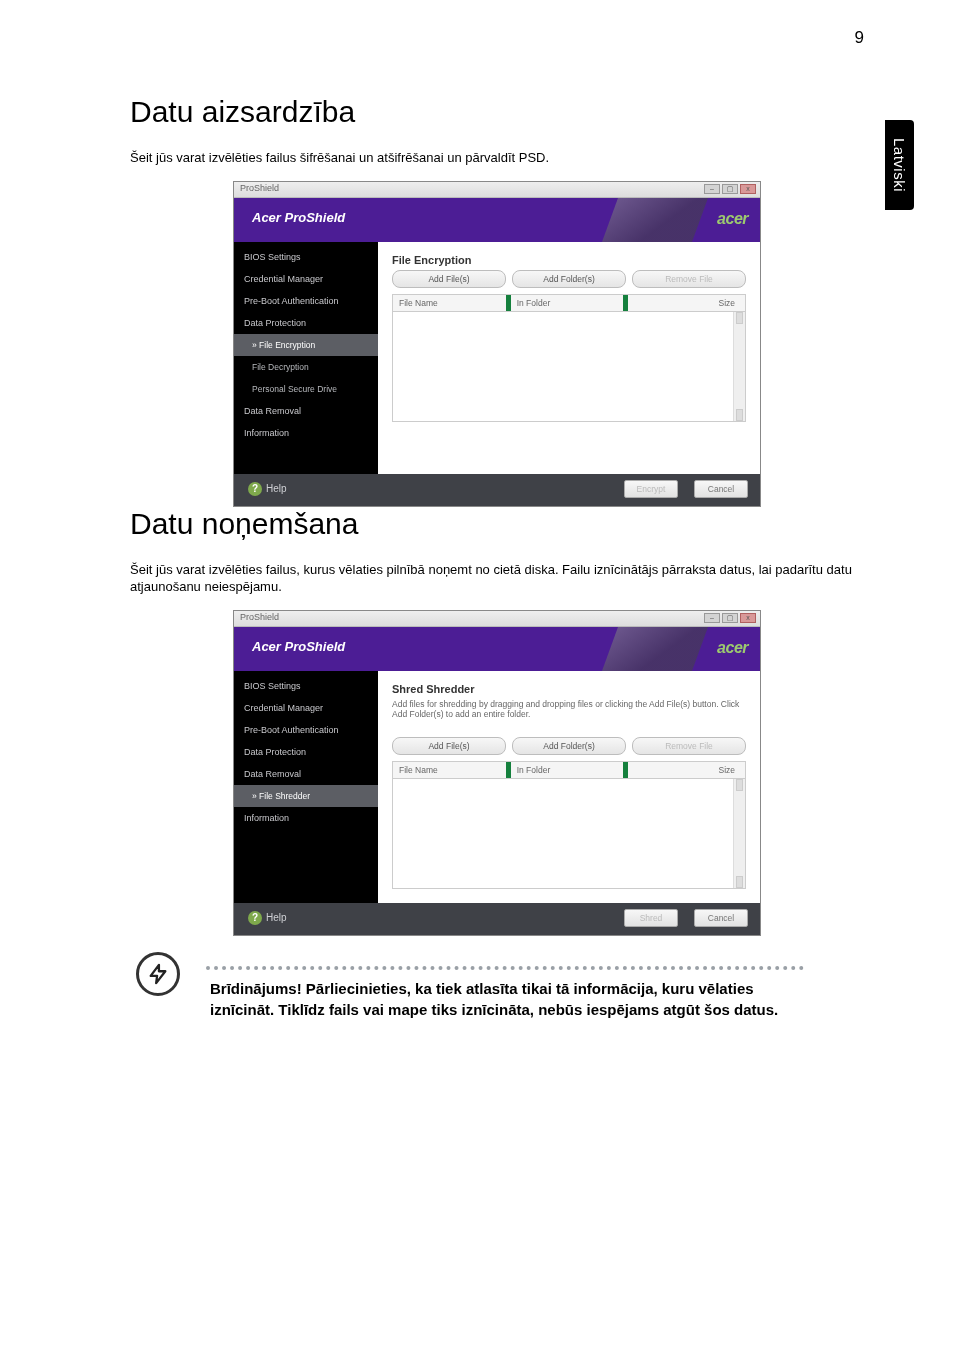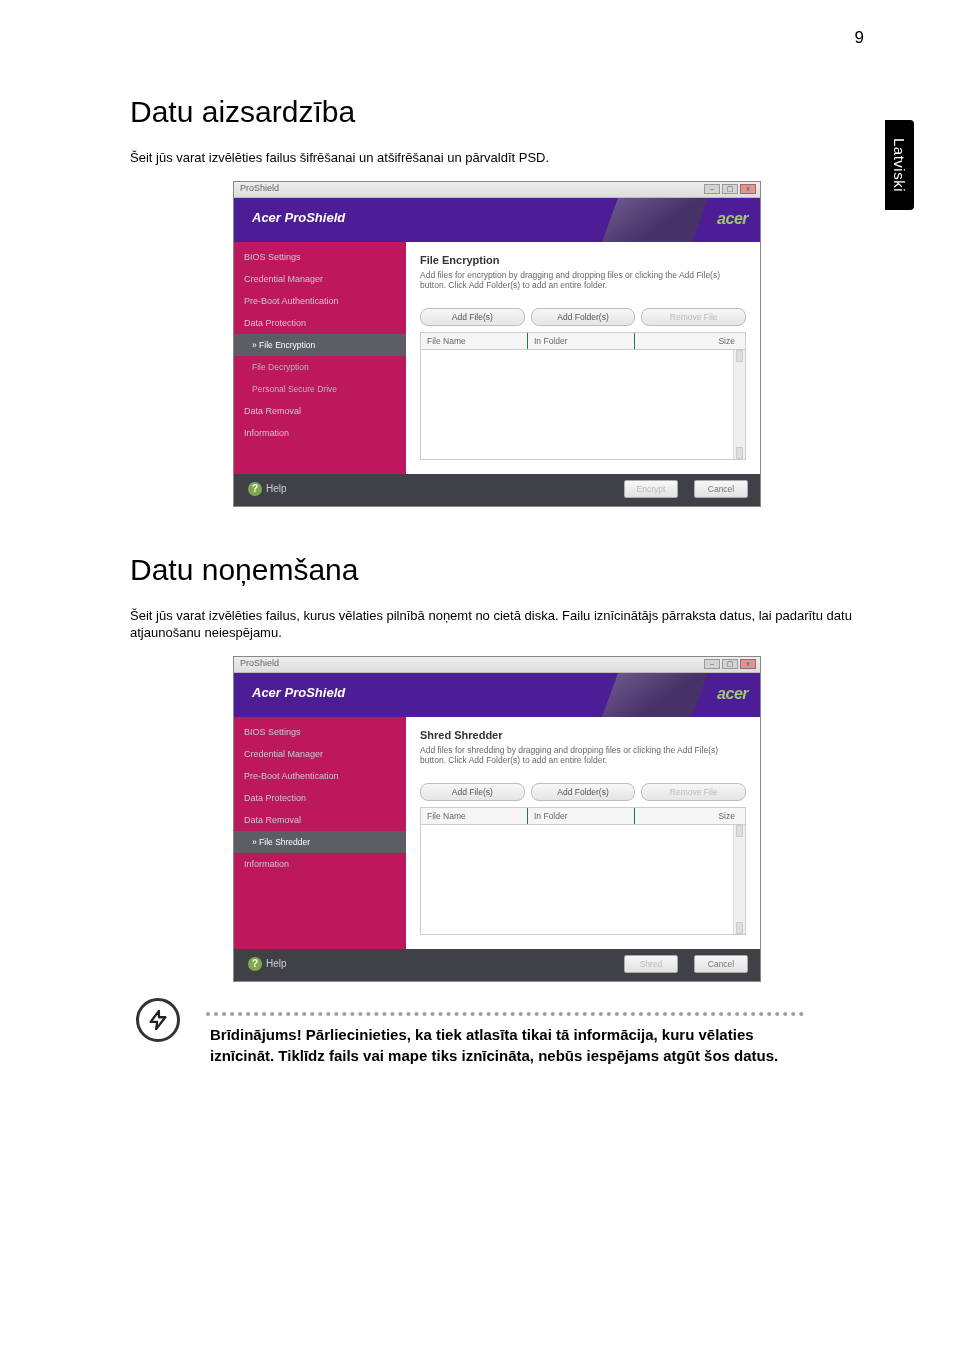--- a/index.html
+++ b/index.html
@@ -36,21 +36,21 @@
   h1 {
     font-size: 30px;
     font-weight: normal;
     margin-bottom: 20px;
   }
   .intro {
     font-size: 13px;
     margin-bottom: 14px;
     line-height: 1.35;
   }
-  .section2 { margin-top: 46px; }
+  .section2 { }
 
   
   .mockwin {
     width: 528px;
     margin: 0 auto 0 auto;
     border: 1px solid #888;
     background: #fff;
     font-size: 10px;
     color: #555;
     position: relative;
@@ -90,22 +90,22 @@
     transform: skewX(-20deg); opacity: 0.55;
   }
   .mockwin .banner .brand {
     position: absolute; right: 12px; top: 12px;
     color: #9cc96f; font-style: italic; font-size: 16px; font-weight: bold;
     letter-spacing: -0.5px;
   }
 
   .mockwin .body { display: flex; min-height: 232px; }
   .mockwin .sidebar {
-    width: 172px;
-    background: #be185d;
+    width: 144px;
+    background: #000000;
     color: #c8c8cc;
     font-size: 9px;
     padding-top: 4px;
   }
   .mockwin .sidebar .item {
     padding: 6px 10px;
   }
   .mockwin .sidebar .item.active {
     background: #5c5e64;
     color: #fff;
@@ -133,21 +133,21 @@
     color: #555;
     text-align: center;
     line-height: 16px;
   }
   .mockwin .mbtn.disabled { color: #bbb; }
 
   .mockwin .tablehead {
     display: flex; border: 1px solid #ccc; background: #f5f5f5;
   }
   .mockwin .tablehead div {
-    flex: 1; font-size: 8.5px; padding: 3px 6px; border-right: 1px solid #15803d; color: #666;
+    flex: 1; font-size: 8.5px; padding: 3px 6px; border-right: 5px solid #15803d; color: #666;
   }
   .mockwin .tablehead div:last-child { border-right: none; text-align: right; padding-right: 10px; }
   .mockwin .tablebody {
     border: 1px solid #ccc; border-top: none; height: 110px; background: #fff;
     position: relative;
   }
   .mockwin .tablebody .scroll {
     position: absolute; right: 0; top: 0; bottom: 0; width: 12px;
     background: #efefef; border-left: 1px solid #ddd;
   }
@@ -237,21 +237,20 @@
           <div class="item">Pre-Boot Authentication</div>
           <div class="item">Data Protection</div>
           <div class="item sub active">» File Encryption</div>
           <div class="item sub">File Decryption</div>
           <div class="item sub">Personal Secure Drive</div>
           <div class="item">Data Removal</div>
           <div class="item">Information</div>
         </div>
       <div class="main">
         <div class="mtitle">File Encryption</div>
-        <div class="mdesc">Add files for encryption by dragging and dropping files or clicking the Add File(s) button. Click Add Folder(s) to add an entire folder.</div>
         <div class="btnrow">
           <div class="mbtn">Add File(s)</div>
           <div class="mbtn">Add Folder(s)</div>
           <div class="mbtn disabled">Remove File</div>
         </div>
         <div class="tablehead">
           <div>File Name</div>
           <div>In Folder</div>
           <div>Size</div>
         </div>

